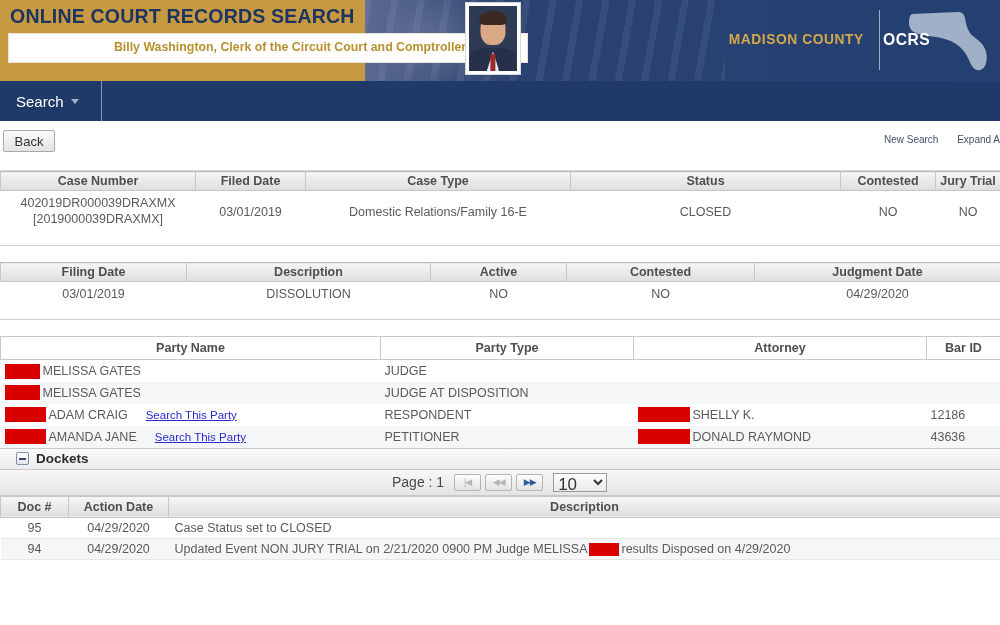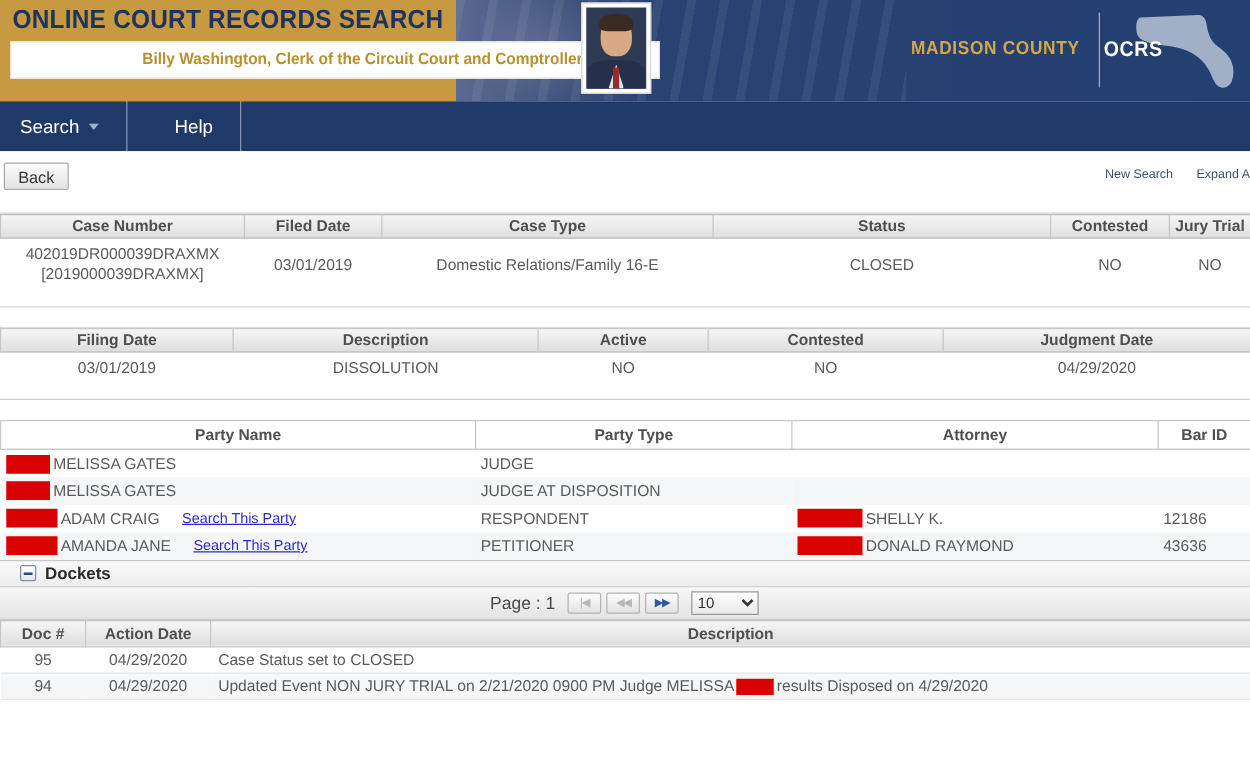--- a/index.html
+++ b/index.html
@@ -292,21 +292,21 @@
     margin-right: 4px;
     display: flex; align-items: center; justify-content: center;
     font-size: 9px; letter-spacing: -1px;
     color: #b6b6b6;
     cursor: default;
   }
   .pg-btn.enabled { color: #2f5a9e; cursor: pointer; }
   .pg-select {
     margin-left: 6px;
     width: 54px; height: 19px;
-    font-size: 12px;
+    font-size: 17px;
     font-family: "Liberation Sans", sans-serif;
     border: 1px solid #9a9a9a;
     background: linear-gradient(#fdfdfd, #eaeaea);
     color: #333;
   }
 
   table.dockets { width: 1000px; border-collapse: collapse; table-layout: fixed; }
   table.dockets th {
     background: linear-gradient(#f6f6f6, #dedede);
     border: 1px solid #c6c6c6;
@@ -359,23 +359,20 @@
              C60,45 56,40 50,36 C44,32 37,30 30,29 C22,28 14,27 8,24
              C4,22 3,18 3,14 C3,10 4,7 6,6 Z" fill="#aab6cb" opacity="0.95"></path>
   </svg>
   <div class="banner-ocrs">OCRS</div>
 </div>
 
 <div class="navbar">
   <div class="nav-item">
     <span>Search</span>
     <span class="nav-caret"></span>
-  </div>
-  <div class="nav-item">
-    <span>Help</span>
   </div>
   <div class="nav-spacer"></div>
 </div>
 
 <div class="toolbar">
   <button class="back-btn">Back</button>
   <div class="toolbar-links">
     <a href="#">New Search</a>
     <a href="#">Expand A</a>
   </div>

